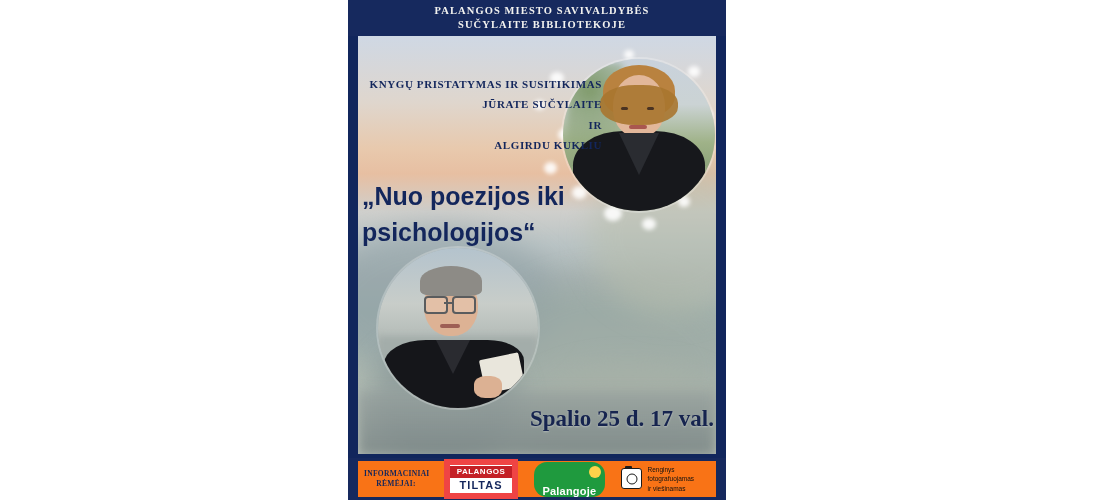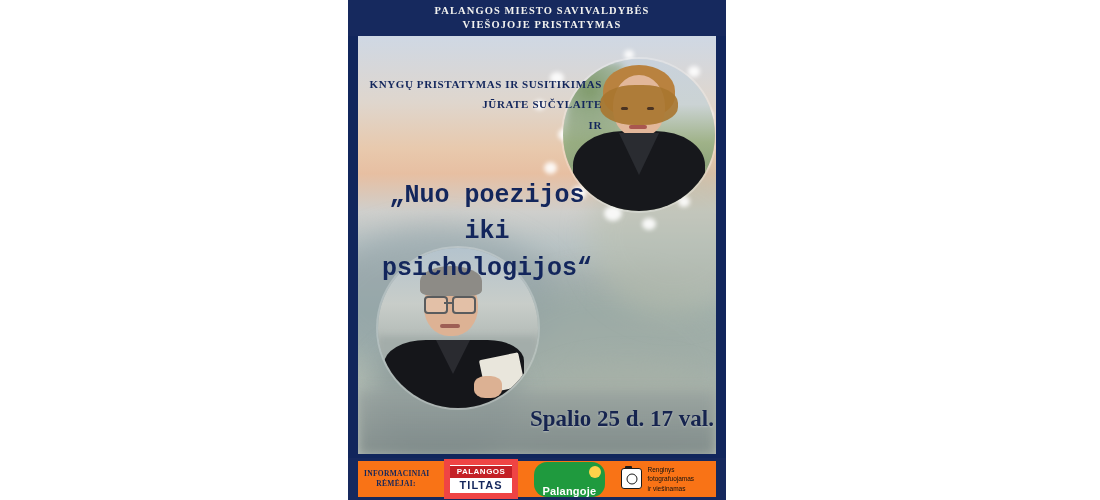--- a/index.html
+++ b/index.html
@@ -116,23 +116,23 @@
     letter-spacing: .6px;
     line-height: 1.85;
     color: #13265c;
     white-space: nowrap;
   }
   .poster-quote {
     position: absolute;
     left: 4px;
     top: 142px;
     width: 250px;
-    text-align: center;
+    text-align: left;
     color: #13265c;
-    font-family: Liberation Mono, monospace;
+    font-family: Liberation Sans, sans-serif;
     font-weight: bold;
     font-size: 25px;
     line-height: 1.45;
   }
   .poster-date {
     position: absolute;
     left: 170px;
     top: 370px;
     width: 188px;
     text-align: center;
@@ -358,21 +358,21 @@
 </style>
 </head>
 <body>
 
 <div class="stage">
 
   <div class="poster">
 
     <div class="poster-header">
       <div class="line">PALANGOS MIESTO SAVIVALDYBĖS</div>
-      <div class="line">VIEŠOJOJE PRISTATYMAS</div>
+      <div class="line">SUČYLAITE BIBLIOTEKOJE</div>
     </div>
 
     <div class="poster-main">
       <div class="bg-blob bg-b1"></div>
       <div class="bg-blob bg-b2"></div>
       <div class="bg-blob bg-b3"></div>
       <div class="bg-blob bg-b4"></div>
       <div class="bg-blob bg-b5"></div>
       <div class="bg-road"></div>
 
@@ -414,20 +414,21 @@
         <div class="pm-mouth"></div>
         <div class="pm-collar"></div>
         <div class="pm-paper"></div>
         <div class="pm-hand"></div>
       </div>
 
       <div class="poster-title-block">
         <div class="tline">KNYGŲ PRISTATYMAS IR SUSITIKIMAS</div>
         <div class="tline">JŪRATE  SUČYLAITE</div>
         <div class="tline">IR</div>
+        <div class="tline">ALGIRDU KUKLIU</div>
       </div>
 
       <div class="poster-quote">„Nuo poezijos iki psichologijos“</div>
 
       <div class="poster-date">Spalio 25 d. 17 val.</div>
     </div>
 
     <div class="poster-footer">
       <div class="footer-inner">
         <div class="sponsor-label">INFORMACINIAI

